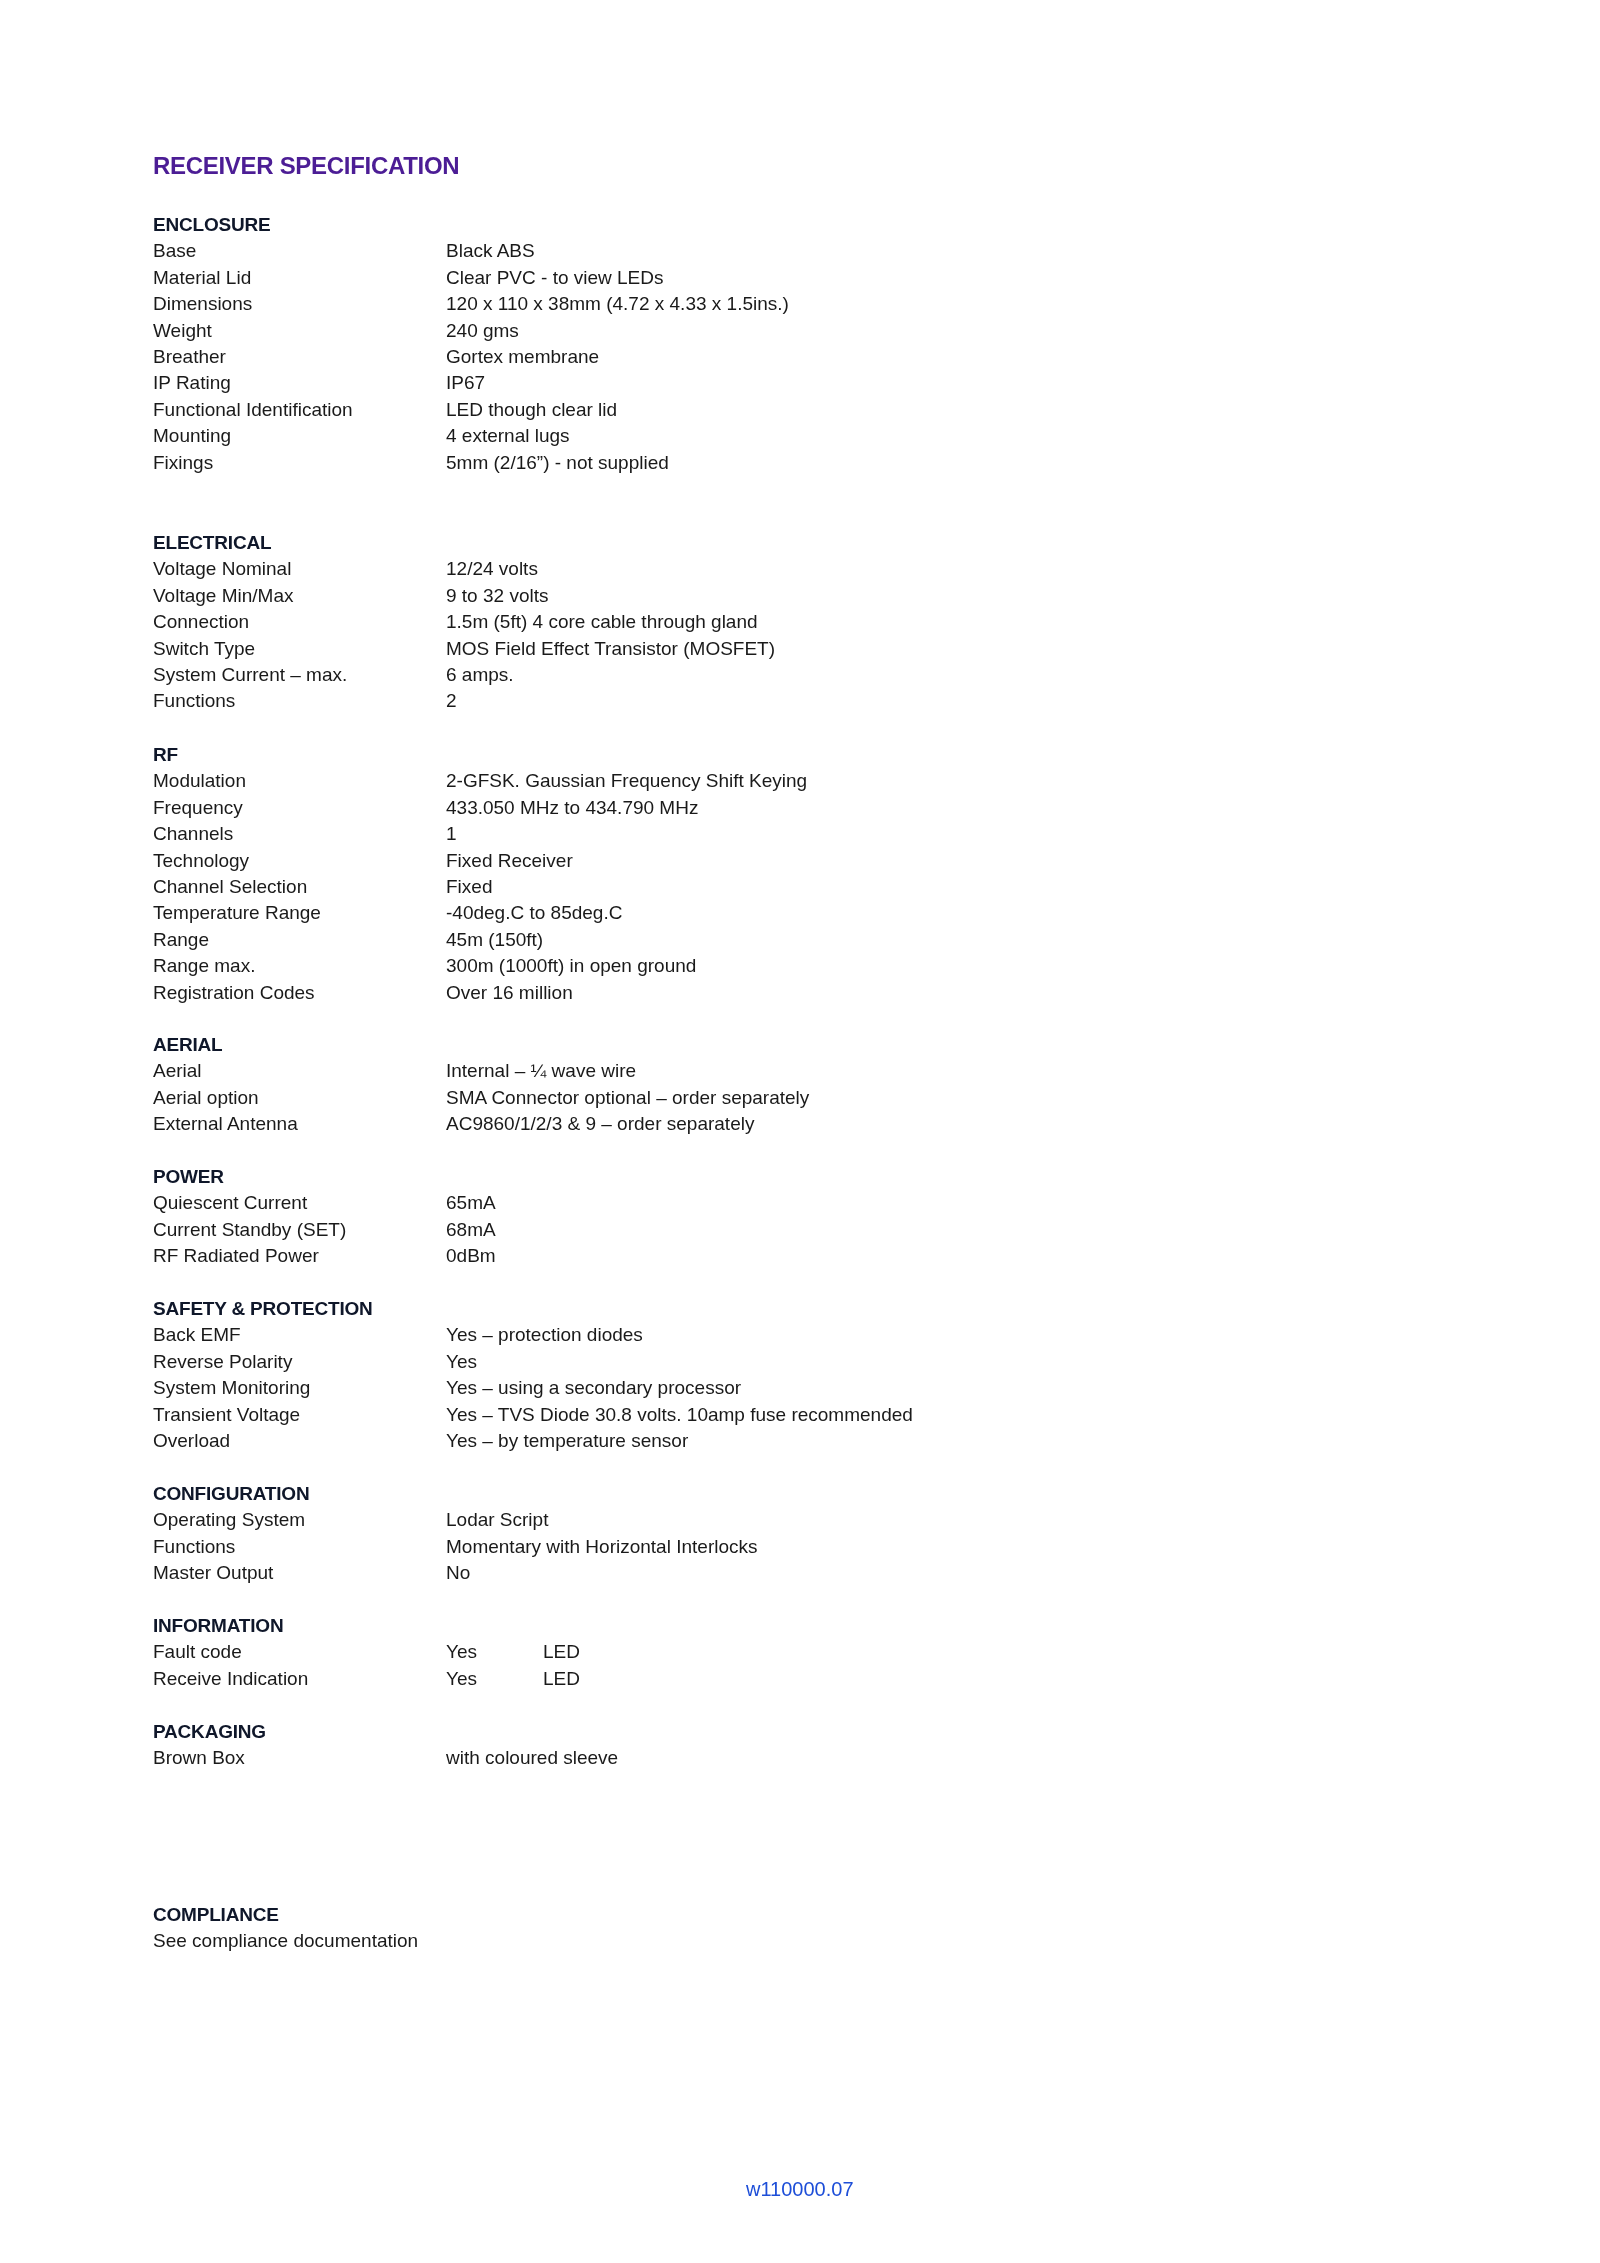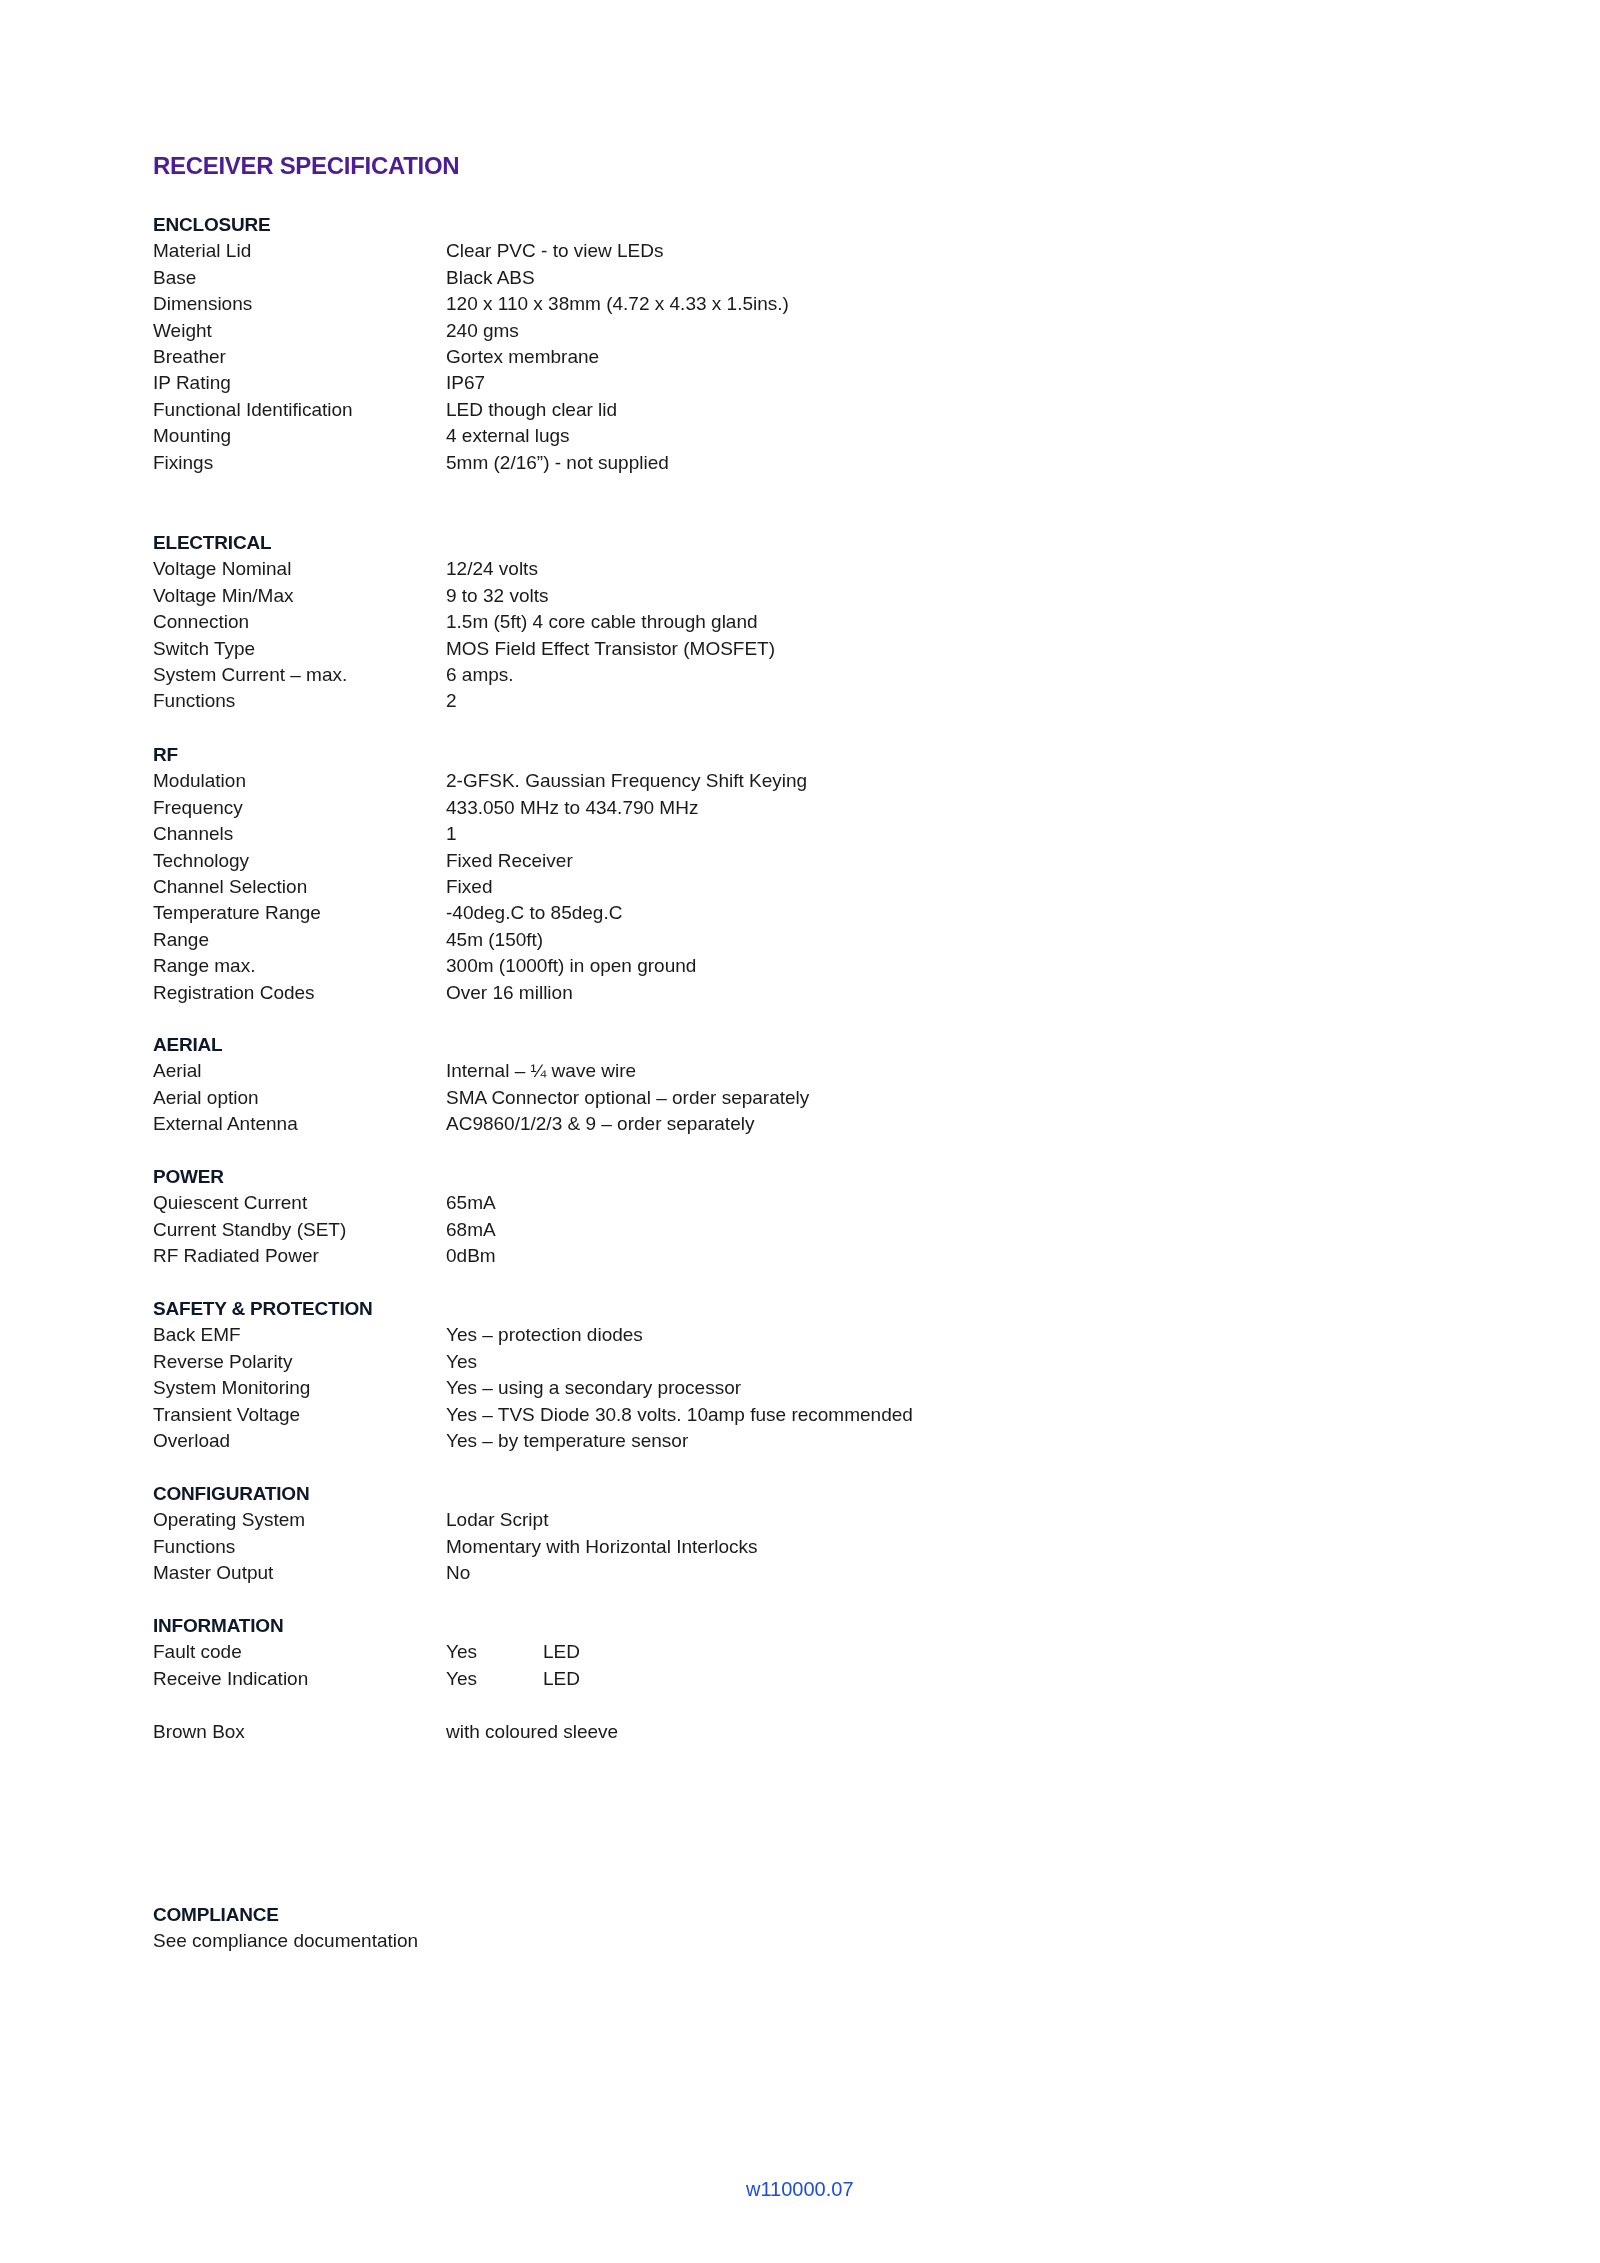--- a/index.html
+++ b/index.html
@@ -19,26 +19,26 @@
   </style>
 </head>
 <body>
 
 <div class="page">
   <div class="title">RECEIVER SPECIFICATION</div>
 
   <div class="section" style="top:212px">
     <div class="section-heading">ENCLOSURE</div>
     <div class="row">
+        <span class="label">Base</span>
+        <span class="value">Black ABS</span>
+      </div>
+    <div class="row">
         <span class="label">Material Lid</span>
         <span class="value">Clear PVC - to view LEDs</span>
-      </div>
-    <div class="row">
-        <span class="label">Base</span>
-        <span class="value">Black ABS</span>
       </div>
     <div class="row">
         <span class="label">Dimensions</span>
         <span class="value">120 x 110 x 38mm (4.72 x 4.33 x 1.5ins.)</span>
       </div>
     <div class="row">
         <span class="label">Weight</span>
         <span class="value">240 gms</span>
       </div>
     <div class="row">
@@ -211,20 +211,21 @@
         <span class="value2">LED</span>
       </div>
     <div class="row">
         <span class="label">Receive Indication</span>
         <span class="value">Yes</span>
         <span class="value2">LED</span>
       </div>
   </div>
 
   <div class="section" style="top:1719px">
+    <div class="section-heading">PACKAGING</div>
     <div class="row">
         <span class="label">Brown Box</span>
         <span class="value">with coloured sleeve</span>
       </div>
   </div>
 
   <div class="section" style="top:1902px">
     <div class="section-heading">COMPLIANCE</div>
     <div class="row">
         <span class="label">See compliance documentation</span>

